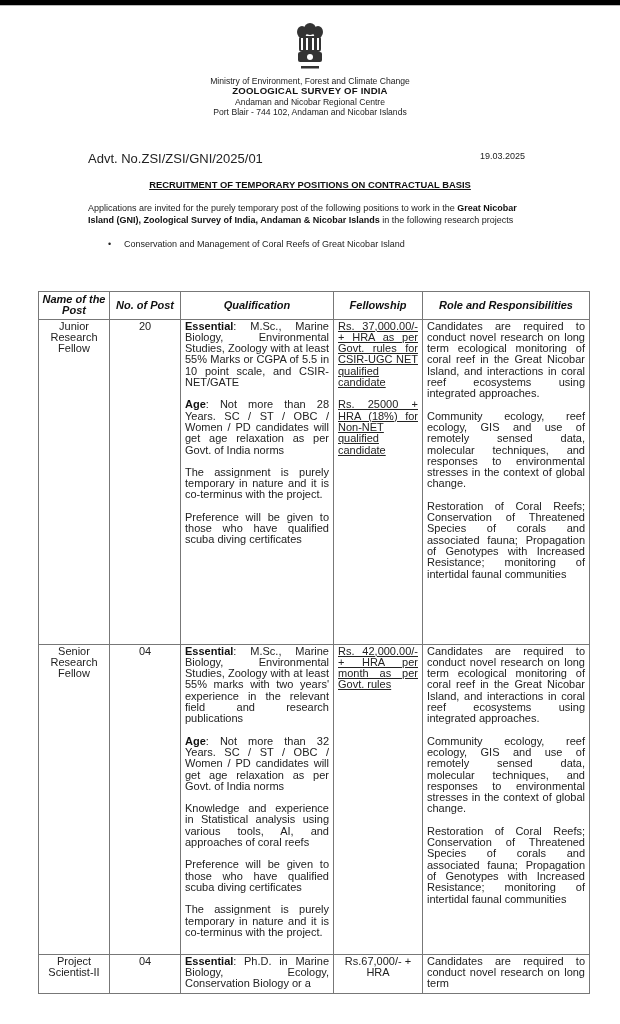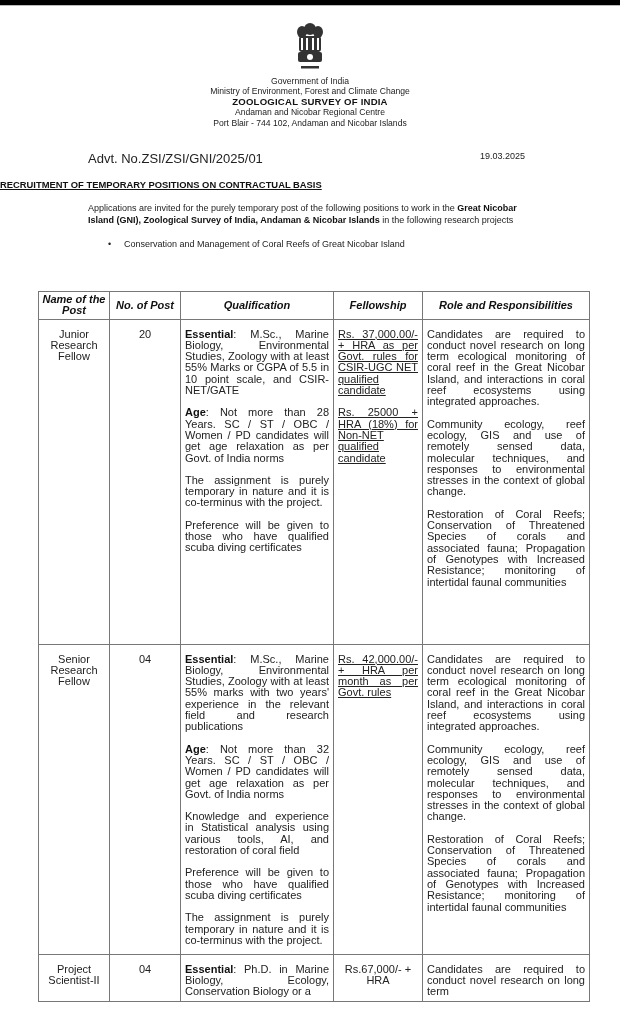--- a/index.html
+++ b/index.html
@@ -8,33 +8,33 @@
   .topbar { position: absolute; left: 0; top: 0; width: 620px; height: 5px; background: #000; }
   .topbar-line { position: absolute; left: 0; top: 5px; width: 620px; height: 1px; background: #bbb; }
 
   .emblem { position: absolute; left: 292px; top: 20px; width: 36px; height: 56px; }
   .header { position: absolute; left: 0; top: 76px; width: 620px; text-align: center; font-size: 8.6px; line-height: 10.4px; color: #222; }
   .header .org { font-weight: bold; font-size: 9.6px; letter-spacing: 0.2px; color: #111; }
 
   .advt { position: absolute; left: 88px; top: 151px; font-size: 13px; color: #222; }
   .date { position: absolute; left: 480px; top: 151px; font-size: 9px; color: #222; }
 
-  .title { position: absolute; left: 0; top: 179px; width: 620px; text-align: left; font-size: 9.4px; font-weight: bold; text-decoration: underline; color: #111; }
+  .title { position: absolute; left: 0; top: 179px; width: 620px; text-align: center; font-size: 9.4px; font-weight: bold; text-decoration: underline; color: #111; }
 
   .intro { position: absolute; left: 88px; top: 202px; width: 440px; font-size: 9px; line-height: 12px; color: #222; }
   .intro b { color: #111; }
 
   .projects { position: absolute; left: 108px; top: 238px; font-size: 9px; line-height: 12px; color: #222; list-style: none; }
   .projects li { position: relative; padding-left: 16px; }
   .projects li::before { content: "\2022"; position: absolute; left: 0; top: 0; }
 
   table.posts { position: absolute; left: 38px; top: 291px; width: 551px; border-collapse: collapse; table-layout: fixed; font-size: 11px; line-height: 11.3px; color: #222; }
   table.posts th, table.posts td { border: 1px solid #777; vertical-align: top; }
   table.posts th { font-style: italic; font-weight: bold; text-align: center; padding: 2px 3px; color: #111; vertical-align: middle; }
-  table.posts td { padding: 9px 4px 4px 4px; margin-top: 21px; }
+  table.posts td { padding: 1px 4px 4px 4px; margin-top: 21px; }
   td.name, td.num { text-align: center; }
   .para { margin-bottom: 11px; text-align: justify; }
   .para:last-child { margin-bottom: 0; }
   .para b { color: #111; }
   td.fellow { text-align: justify; text-decoration: underline; }
   td.fellow-center { text-align: center; }
 </style>
 </head>
 <body>
 
@@ -51,21 +51,20 @@
     <rect x="14" y="18" width="2" height="12" fill="#fff"></rect>
     <rect x="20" y="18" width="2" height="12" fill="#fff"></rect>
     <rect x="25" y="18" width="2" height="12" fill="#fff"></rect>
     <rect x="6" y="32" width="24" height="10" rx="2"></rect>
     <circle cx="18" cy="37" r="3" fill="#fff"></circle>
     <rect x="9" y="46" width="18" height="2.5"></rect>
   </g>
 </svg>
 
 <div class="header">
-  <div>Government of India</div>
   <div>Ministry of Environment, Forest and Climate Change</div>
   <div class="org">ZOOLOGICAL SURVEY OF INDIA</div>
   <div>Andaman and Nicobar Regional Centre</div>
   <div>Port Blair - 744 102, Andaman and Nicobar Islands</div>
 </div>
 
 <div class="advt">Advt. No.ZSI/ZSI/GNI/2025/01</div>
 <div class="date">19.03.2025</div>
 
 <div class="title">RECRUITMENT OF TEMPORARY POSITIONS ON CONTRACTUAL BASIS</div>
@@ -116,21 +115,21 @@
         <div class="para">Restoration of Coral Reefs; Conservation of Threatened Species of corals and associated fauna; Propagation of Genotypes with Increased Resistance; monitoring of intertidal faunal communities</div>
       </td>
     </tr>
 
     <tr style="height:310px">
       <td class="name">Senior Research Fellow</td>
       <td class="num">04</td>
       <td>
         <div class="para"><b>Essential</b><span>: M.Sc., Marine Biology, Environmental Studies, Zoology with at least 55% marks with two years' experience in the relevant field and research publications</span></div>
         <div class="para"><b>Age</b><span>: Not more than 32 Years. SC / ST / OBC / Women / PD candidates will get age relaxation as per Govt. of India norms</span></div>
-        <div class="para">Knowledge and experience in Statistical analysis using various tools, AI, and restoration of coral field</div>
+        <div class="para">Knowledge and experience in Statistical analysis using various tools, AI, and approaches of coral reefs</div>
         <div class="para">Preference will be given to those who have qualified scuba diving certificates</div>
         <div class="para">The assignment is purely temporary in nature and it is co-terminus with the project.</div>
       </td>
       <td class="fellow">
         <div class="para">Rs. 42,000.00/- + HRA per month as per Govt. rules</div>
       </td>
       <td>
         <div class="para">Candidates are required to conduct novel research on long term ecological monitoring of coral reef in the Great Nicobar Island, and interactions in coral reef ecosystems using integrated approaches.</div>
         <div class="para">Community ecology, reef ecology, GIS and use of remotely sensed data, molecular techniques, and responses to environmental stresses in the context of global change.</div>
         <div class="para">Restoration of Coral Reefs; Conservation of Threatened Species of corals and associated fauna; Propagation of Genotypes with Increased Resistance; monitoring of intertidal faunal communities</div>

